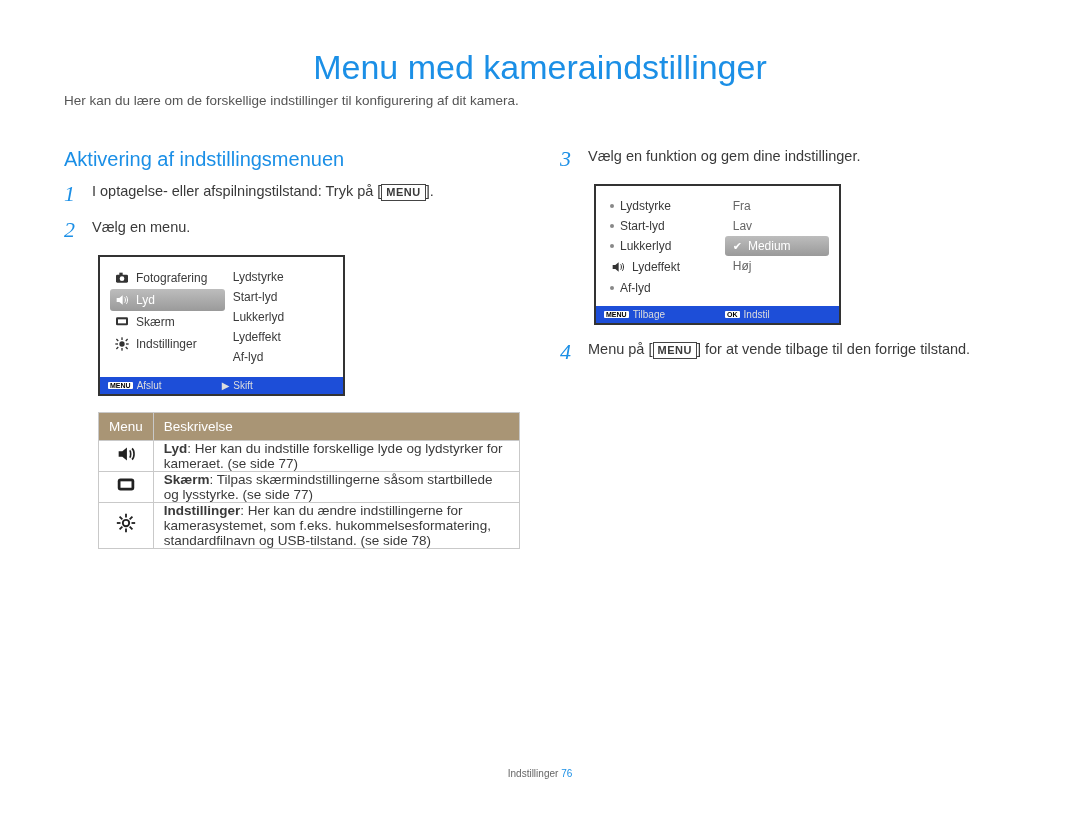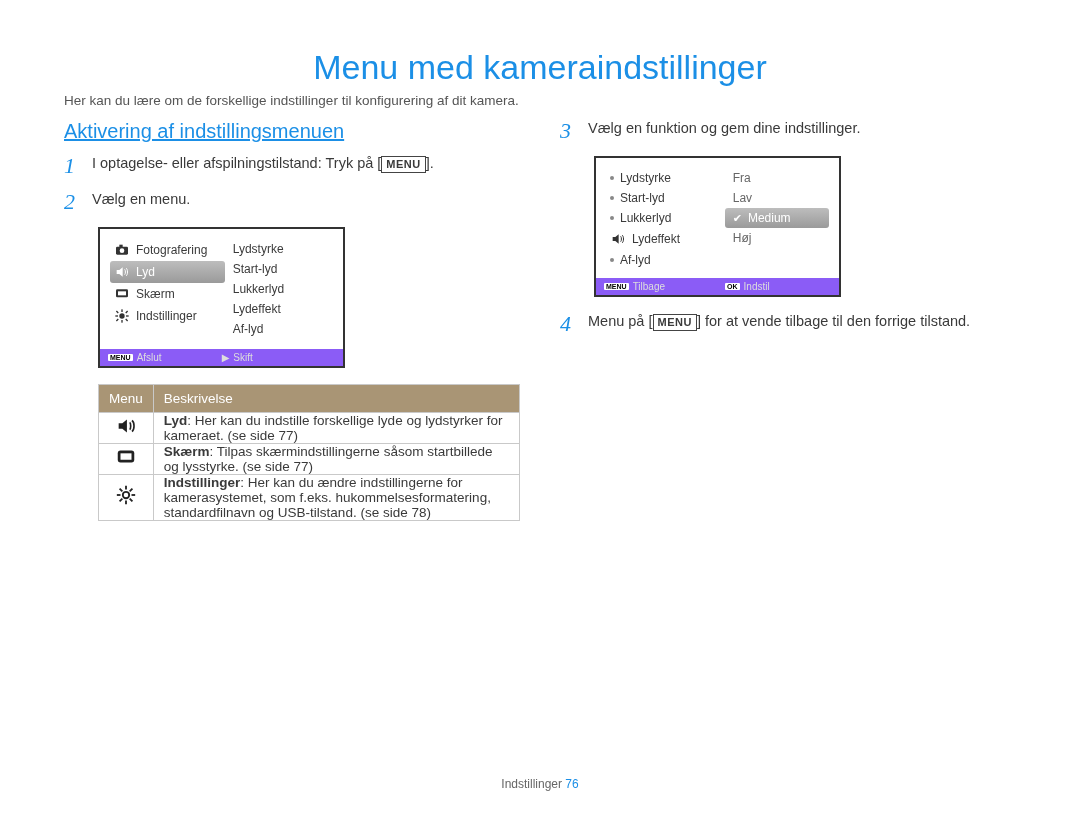--- a/index.html
+++ b/index.html
@@ -16,33 +16,32 @@
   h1.title {
     color: #1b8fe6;
     font-size: 34px;
     font-weight: 400;
     margin-bottom: 6px;
     text-align: center;
   }
   .subtitle {
     color: #555;
     font-size: 13.5px;
-    margin-bottom: 12px;
+    margin-bottom: 40px;
   }
   .columns {
     display: flex;
     gap: 40px;
   }
   .col { flex: 1; }
   h2.section {
     color: #1b8fe6;
     font-size: 20px;
     font-weight: 400;
     margin-bottom: 12px;
-    text-decoration: underline;
   }
   .step {
     display: flex;
     align-items: flex-start;
     gap: 10px;
     margin-bottom: 14px;
     font-size: 14.5px;
   }
   .step-num {
     color: #1b8fe6;
@@ -84,21 +83,21 @@
     border-radius: 3px;
   }
   .cam-row.sel {
     background: linear-gradient(#bdbdbd, #9a9a9a);
     color: #fff;
   }
   .cam-row .dot {
     width: 4px; height: 4px; border-radius: 50%; background: #888;
   }
   .cam-footer {
-    background: #8b5cf6;
+    background: #1d4ed8;
     color: #ddd;
     font-size: 10px;
     display: flex;
     padding: 3px 8px;
     gap: 60px;
   }
   .cam-footer .lbl { display:flex; align-items:center; gap:4px; }
   .menu-pill {
     background:#fff; color:#000; font-size:7px; padding:0 2px; font-weight:bold;
     border-radius:1px;
@@ -139,24 +138,24 @@
     color:#666;
     text-align:center;
   }
   .opt.sel {
     background: linear-gradient(#bdbdbd,#9a9a9a);
     color:#fff;
   }
   .check { font-size:11px; }
   .footer {
     position: absolute;
-    bottom: 24px;
+    bottom: 36px;
     left: 0; right: 0;
     text-align: center;
-    font-size: 12px;
+    font-size: 10px;
     color: #666;
   }
   .footer .num { color:#1b8fe6; }
   svg.ic { width:16px; height:16px; flex:none; }
 </style>
 </head>
 <body>
 
 <h1 class="title">Menu med kameraindstillinger</h1>
 <div class="subtitle">Her kan du lære om de forskellige indstillinger til konfigurering af dit kamera.</div>

